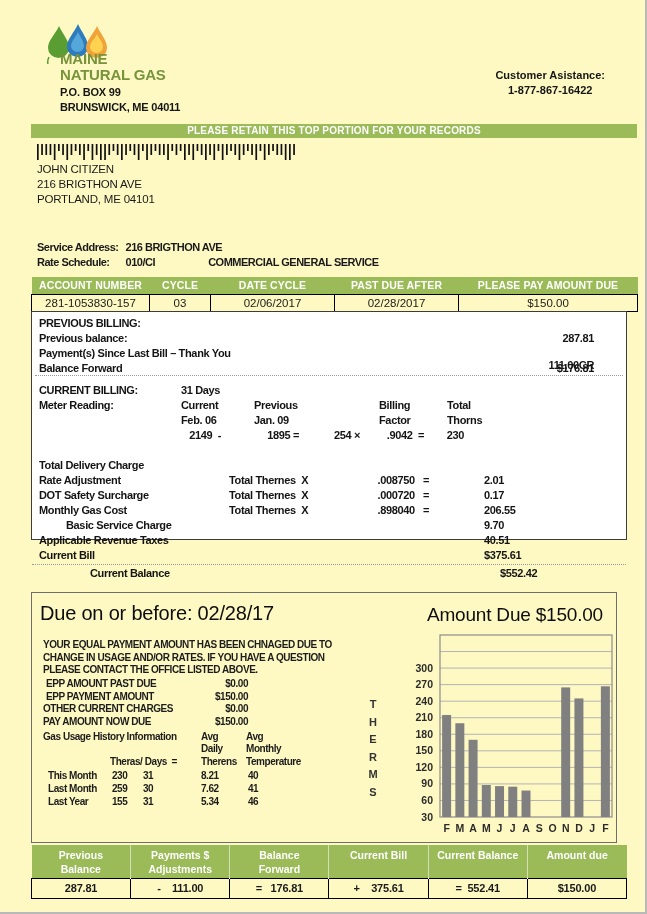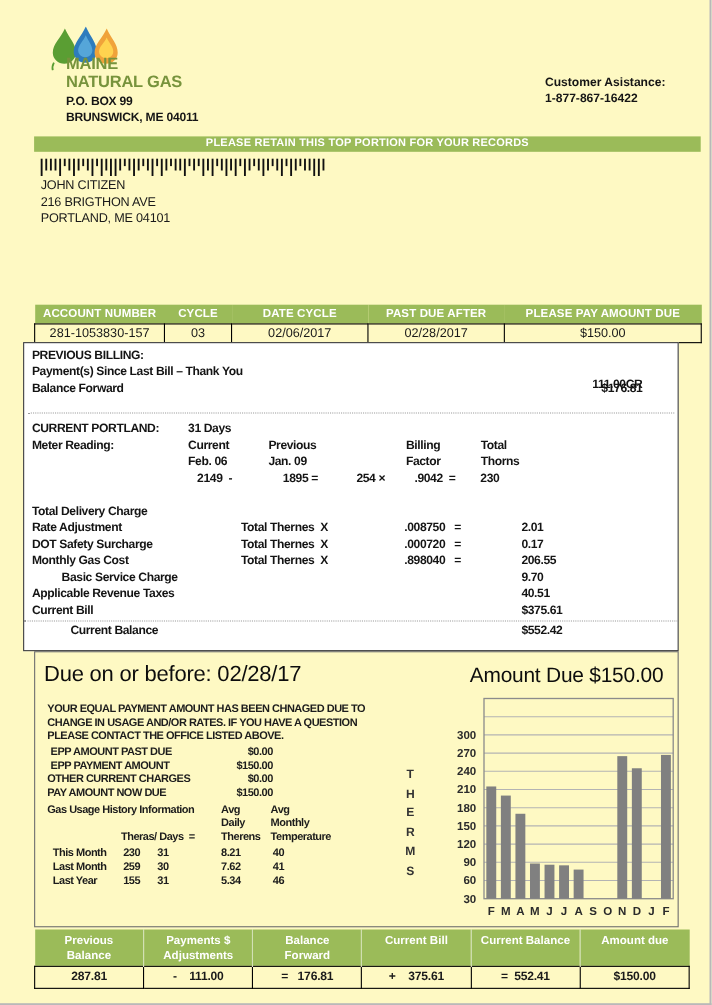--- a/index.html
+++ b/index.html
@@ -6,21 +6,21 @@
   html,body { background:#e8e8e8; }
   body { font-family:"Liberation Sans", sans-serif; }
   .page { position:relative; width:647px; height:914px; background:#fef9c3; margin:0 auto;
           border-right:2px solid #b9b9b9; border-bottom:2px solid #b9b9b9; overflow:hidden;
           color:#1a1a1a; }
   .abs { position:absolute; }
 
   
   .brand { font-weight:bold; font-size:15px; line-height:16px; letter-spacing:-0.2px; }
   .hdr-addr { font-weight:bold; font-size:11px; line-height:15px; color:#151515; letter-spacing:-0.2px; }
-  .assist { text-align:left; font-weight:bold; font-size:11px; line-height:15px; color:#151515; }
+  .assist { text-align:center; font-weight:bold; font-size:11px; line-height:15px; color:#151515; }
   .banner { background:#9bbb59; color:#ffffff; font-weight:bold; font-size:10px;
             text-align:center; line-height:14px; height:14px; letter-spacing:0.2px; }
 
   .recipient { font-size:11.5px; line-height:15px; font-weight:500; letter-spacing:-0.2px; }
 
   .svc { font-size:11px; line-height:15px; font-weight:600; letter-spacing:-0.5px; }
   .svc .lbl { display:inline-block; }
 
   
   table.acct { border-collapse:collapse; width:606px; table-layout:fixed; }
@@ -142,20 +142,31 @@
       <rect x="248.79999999999973" y="0" width="1.7" height="16" fill="#111"></rect>
       <rect x="252.99999999999972" y="0" width="1.7" height="16" fill="#111"></rect>
       <rect x="257.1999999999997" y="0" width="1.7" height="11" fill="#111"></rect>
     </svg>
   <div class="abs recipient" style="left:37px; top:162px;">
     <div>JOHN CITIZEN</div>
     <div>216 BRIGTHON AVE</div>
     <div>PORTLAND, ME 04101</div>
   </div>
 
+  <div class="abs svc" style="left:37px; top:240px;">
+    <div>
+      <span class="lbl" style="width:86px;">Service Address:</span>
+      <span>216  BRIGTHON AVE</span>
+    </div>
+    <div>
+      <span class="lbl" style="width:86px;">Rate Schedule:</span>
+      <span class="lbl" style="width:47px;">010/CI</span>
+      <span style="margin-left:33px;">COMMERCIAL GENERAL SERVICE</span>
+    </div>
+  </div>
 
   <table class="acct abs" style="left:31px; top:277px;">
     <colgroup>
         <col style="width:118px">
         <col style="width:61px">
         <col style="width:124px">
         <col style="width:124px">
         <col style="width:179px">
       </colgroup>
     <tbody>
@@ -169,38 +180,42 @@
     <tr>
       <td>281-1053830-157</td>
       <td>03</td>
       <td>02/06/2017</td>
       <td>02/28/2017</td>
       <td>$150.00</td>
     </tr>
   </tbody>
     </table>
 
-  <div class="abs mainbox bodytxt" style="left:21px; top:311px; width:596px; height:281px;">
+  <div class="abs mainbox bodytxt" style="left:31px; top:311px; width:596px; height:229px;padding-left:16px;">
 
     <div class="abs" style="left:7px; top:4px; right:8px;">
       <div class="row15">PREVIOUS BILLING:</div>
       <div class="row15">
+        <span>Previous balance:</span>
+        <span class="abs" style="right:24px;">287.81</span>
+      </div>
+      <div class="row15">
         <span>Payment(s) Since Last Bill – Thank You</span>
         <span class="abs" style="right:24px;margin-top:12px;">111.00CR</span>
       </div>
       <div class="row15">
         <span>Balance Forward</span>
         <span class="abs" style="right:24px;">$176.81</span>
       </div>
     </div>
 
     <div class="abs dotline" style="left:3px; right:3px; top:63px;"></div>
 
     <div class="abs" style="left:7px; top:72px; width:575px; height:72px;">
-      <span class="abs" style="left:0; top:0;">CURRENT PORTLAND:</span>
+      <span class="abs" style="left:0; top:0;">CURRENT BILLING:</span>
       <span class="abs" style="left:142px; top:0;">31 Days</span>
       <span class="abs" style="left:0; top:15px;">Meter Reading:</span>
       <span class="abs" style="left:142px; top:15px;">Current</span>
       <span class="abs" style="left:215px; top:15px;">Previous</span>
       <span class="abs" style="left:340px; top:15px;">Billing</span>
       <span class="abs" style="left:408px; top:15px;">Total</span>
       <span class="abs" style="left:142px; top:30px;">Feb. 06</span>
       <span class="abs" style="left:215px; top:30px;">Jan. 09</span>
       <span class="abs" style="left:340px; top:30px;">Factor</span>
       <span class="abs" style="left:408px; top:30px;">Thorns</span>

